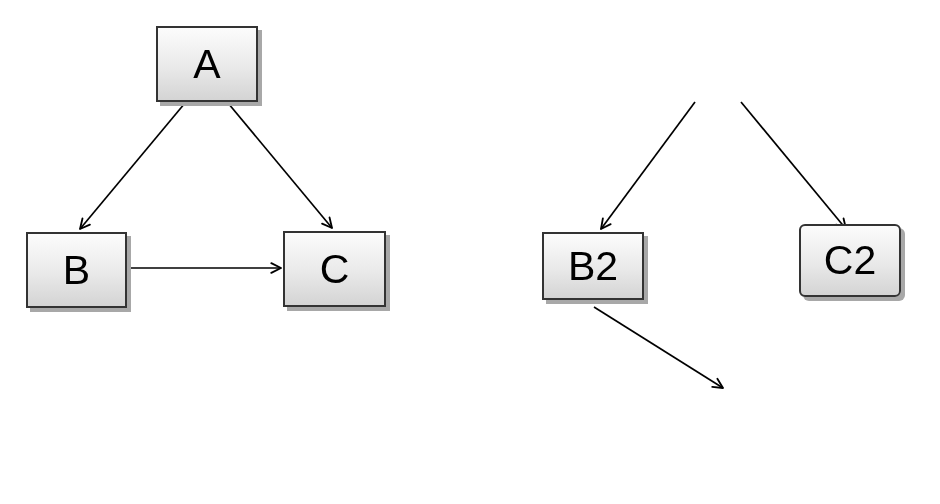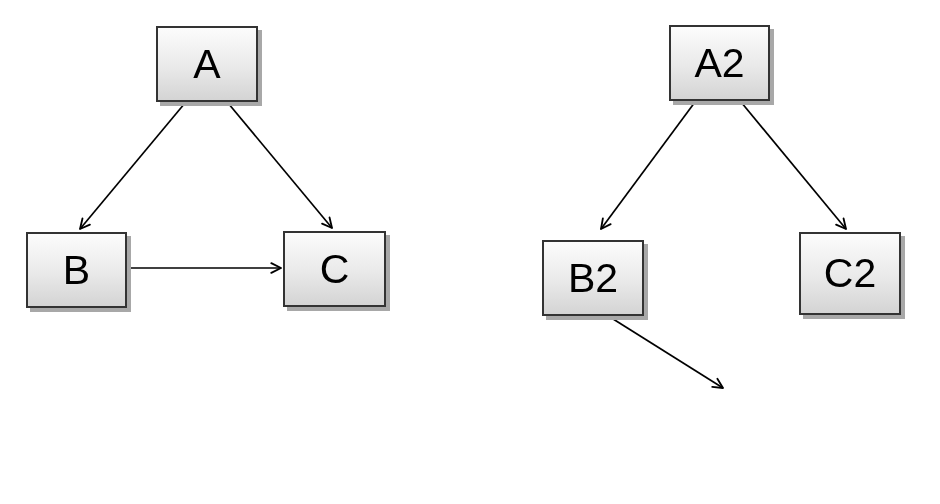--- a/index.html
+++ b/index.html
@@ -68,22 +68,19 @@
 
 <div class="node" style="left: 156px; top: 26px; width: 102px; height: 76px;">
       <span class="node-label">A</span>
     </div>
     <div class="node" style="left: 26px; top: 232px; width: 101px; height: 76px;">
       <span class="node-label">B</span>
     </div>
     <div class="node" style="left: 283px; top: 231px; width: 103px; height: 76px;">
       <span class="node-label">C</span>
     </div>
-    <div class="node" style="left: 669px; top: 25px; width: 101px; height: 76px;">
-      <span class="node-label">A2</span>
-    </div>
-    <div class="node" style="left: 542px; top: 240px; width: 102px; height: 76px;">
+    <div class="node" style="left: 542px; top: 232px; width: 102px; height: 68px;">
       <span class="node-label">B2</span>
     </div>
-    <div class="node" style="left: 799px; top: 232px; width: 102px; height: 83px;">
+    <div class="node" style="left: 799px; top: 224px; width: 102px; height: 73px; border-radius: 6px;">
       <span class="node-label">C2</span>
     </div>
   </div>
 
 </body></html>

